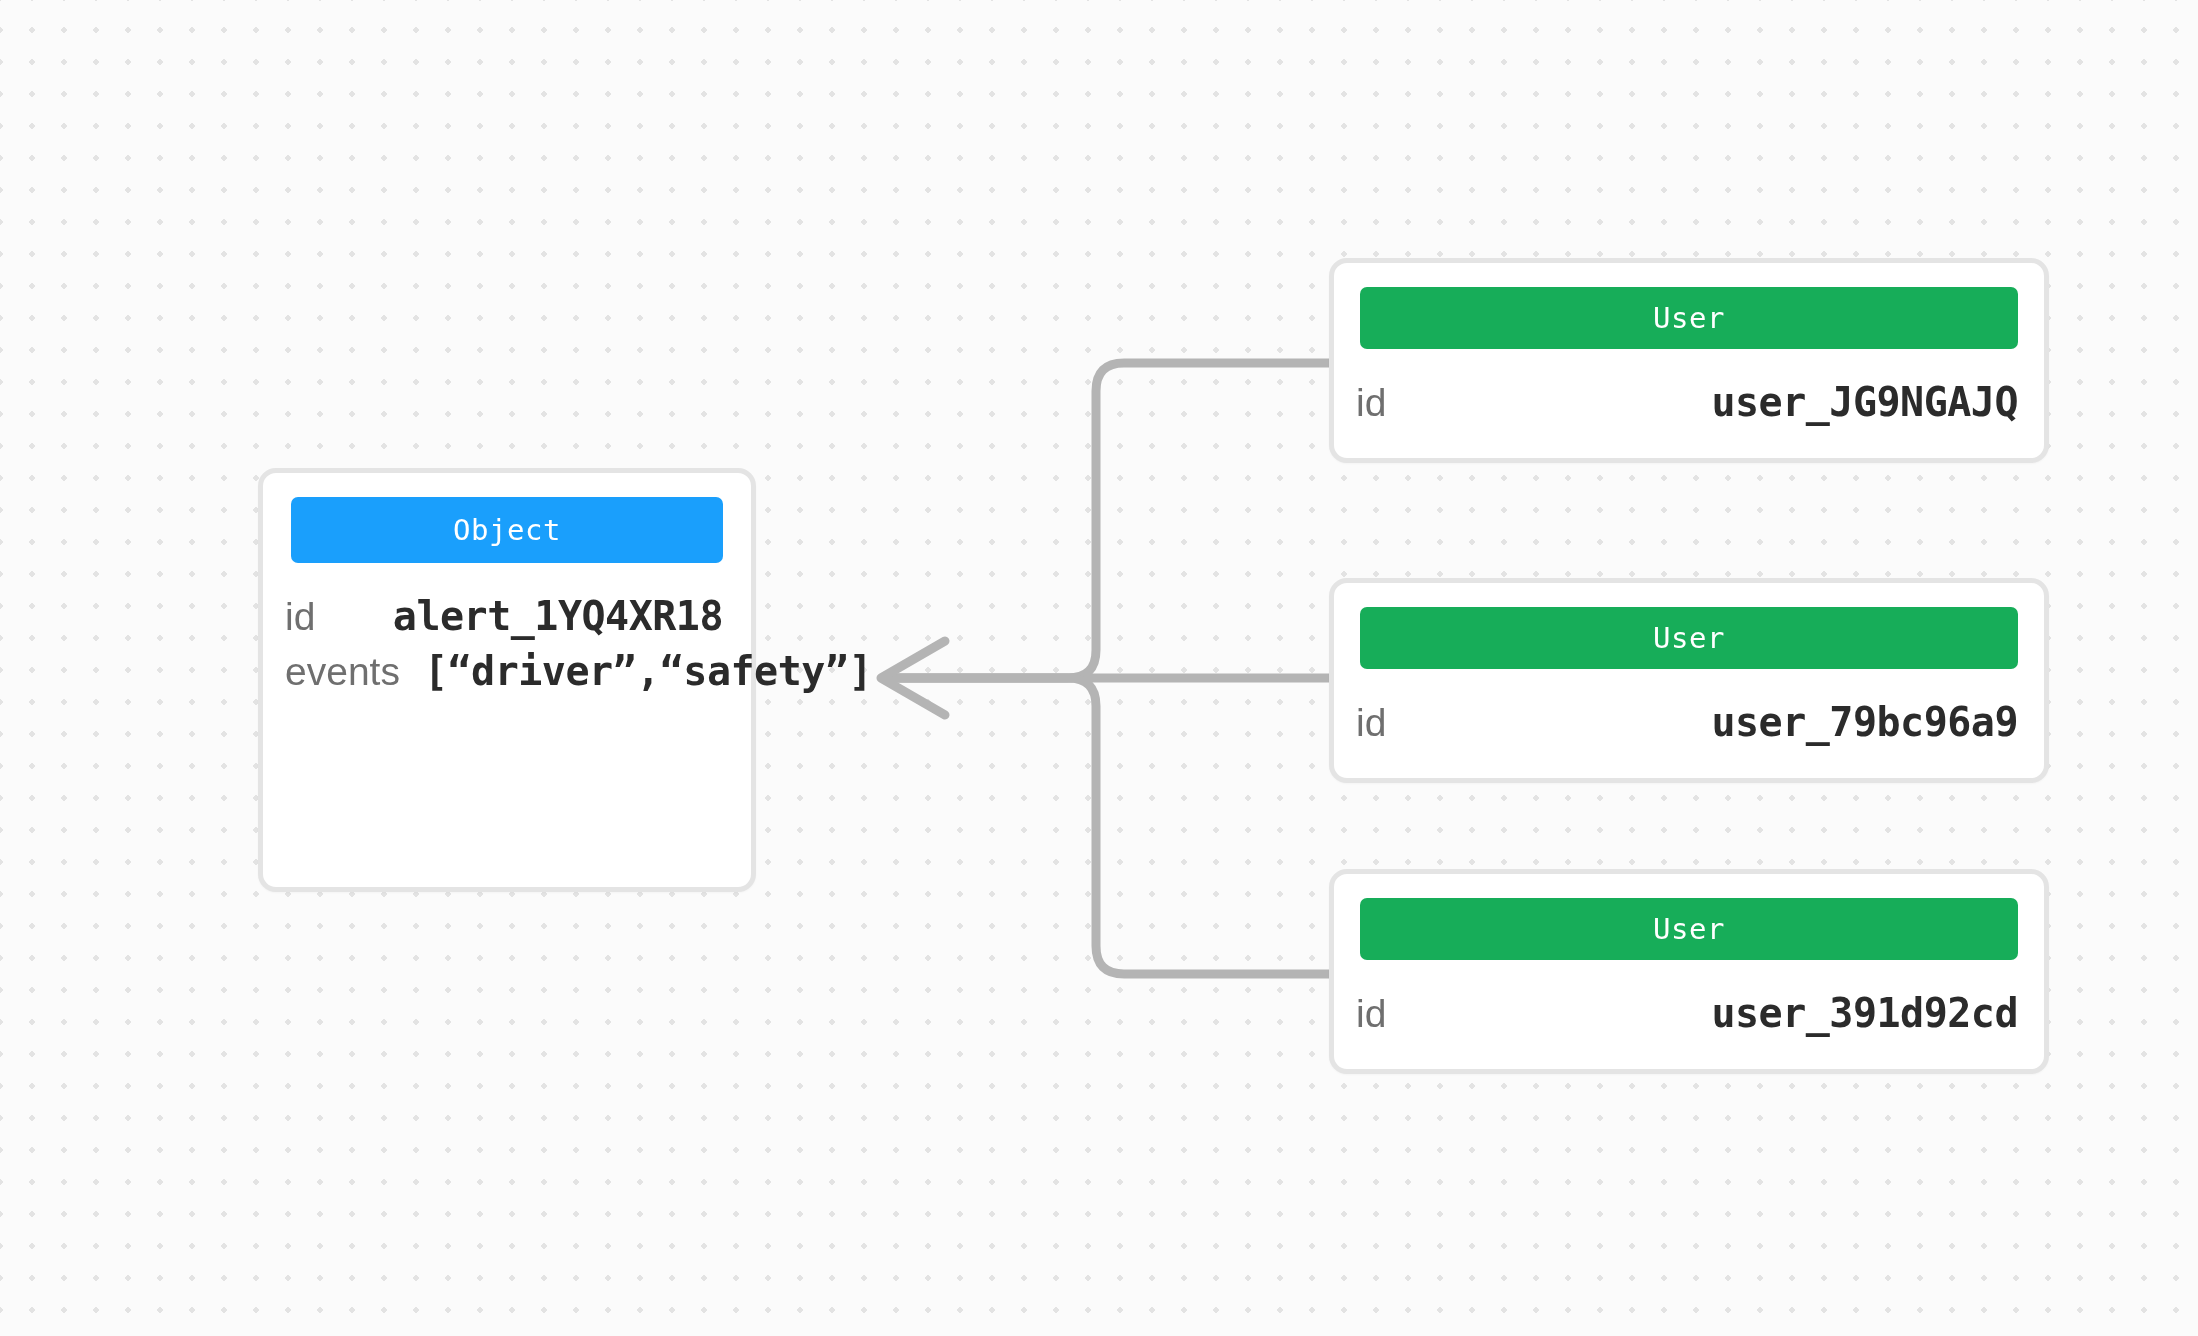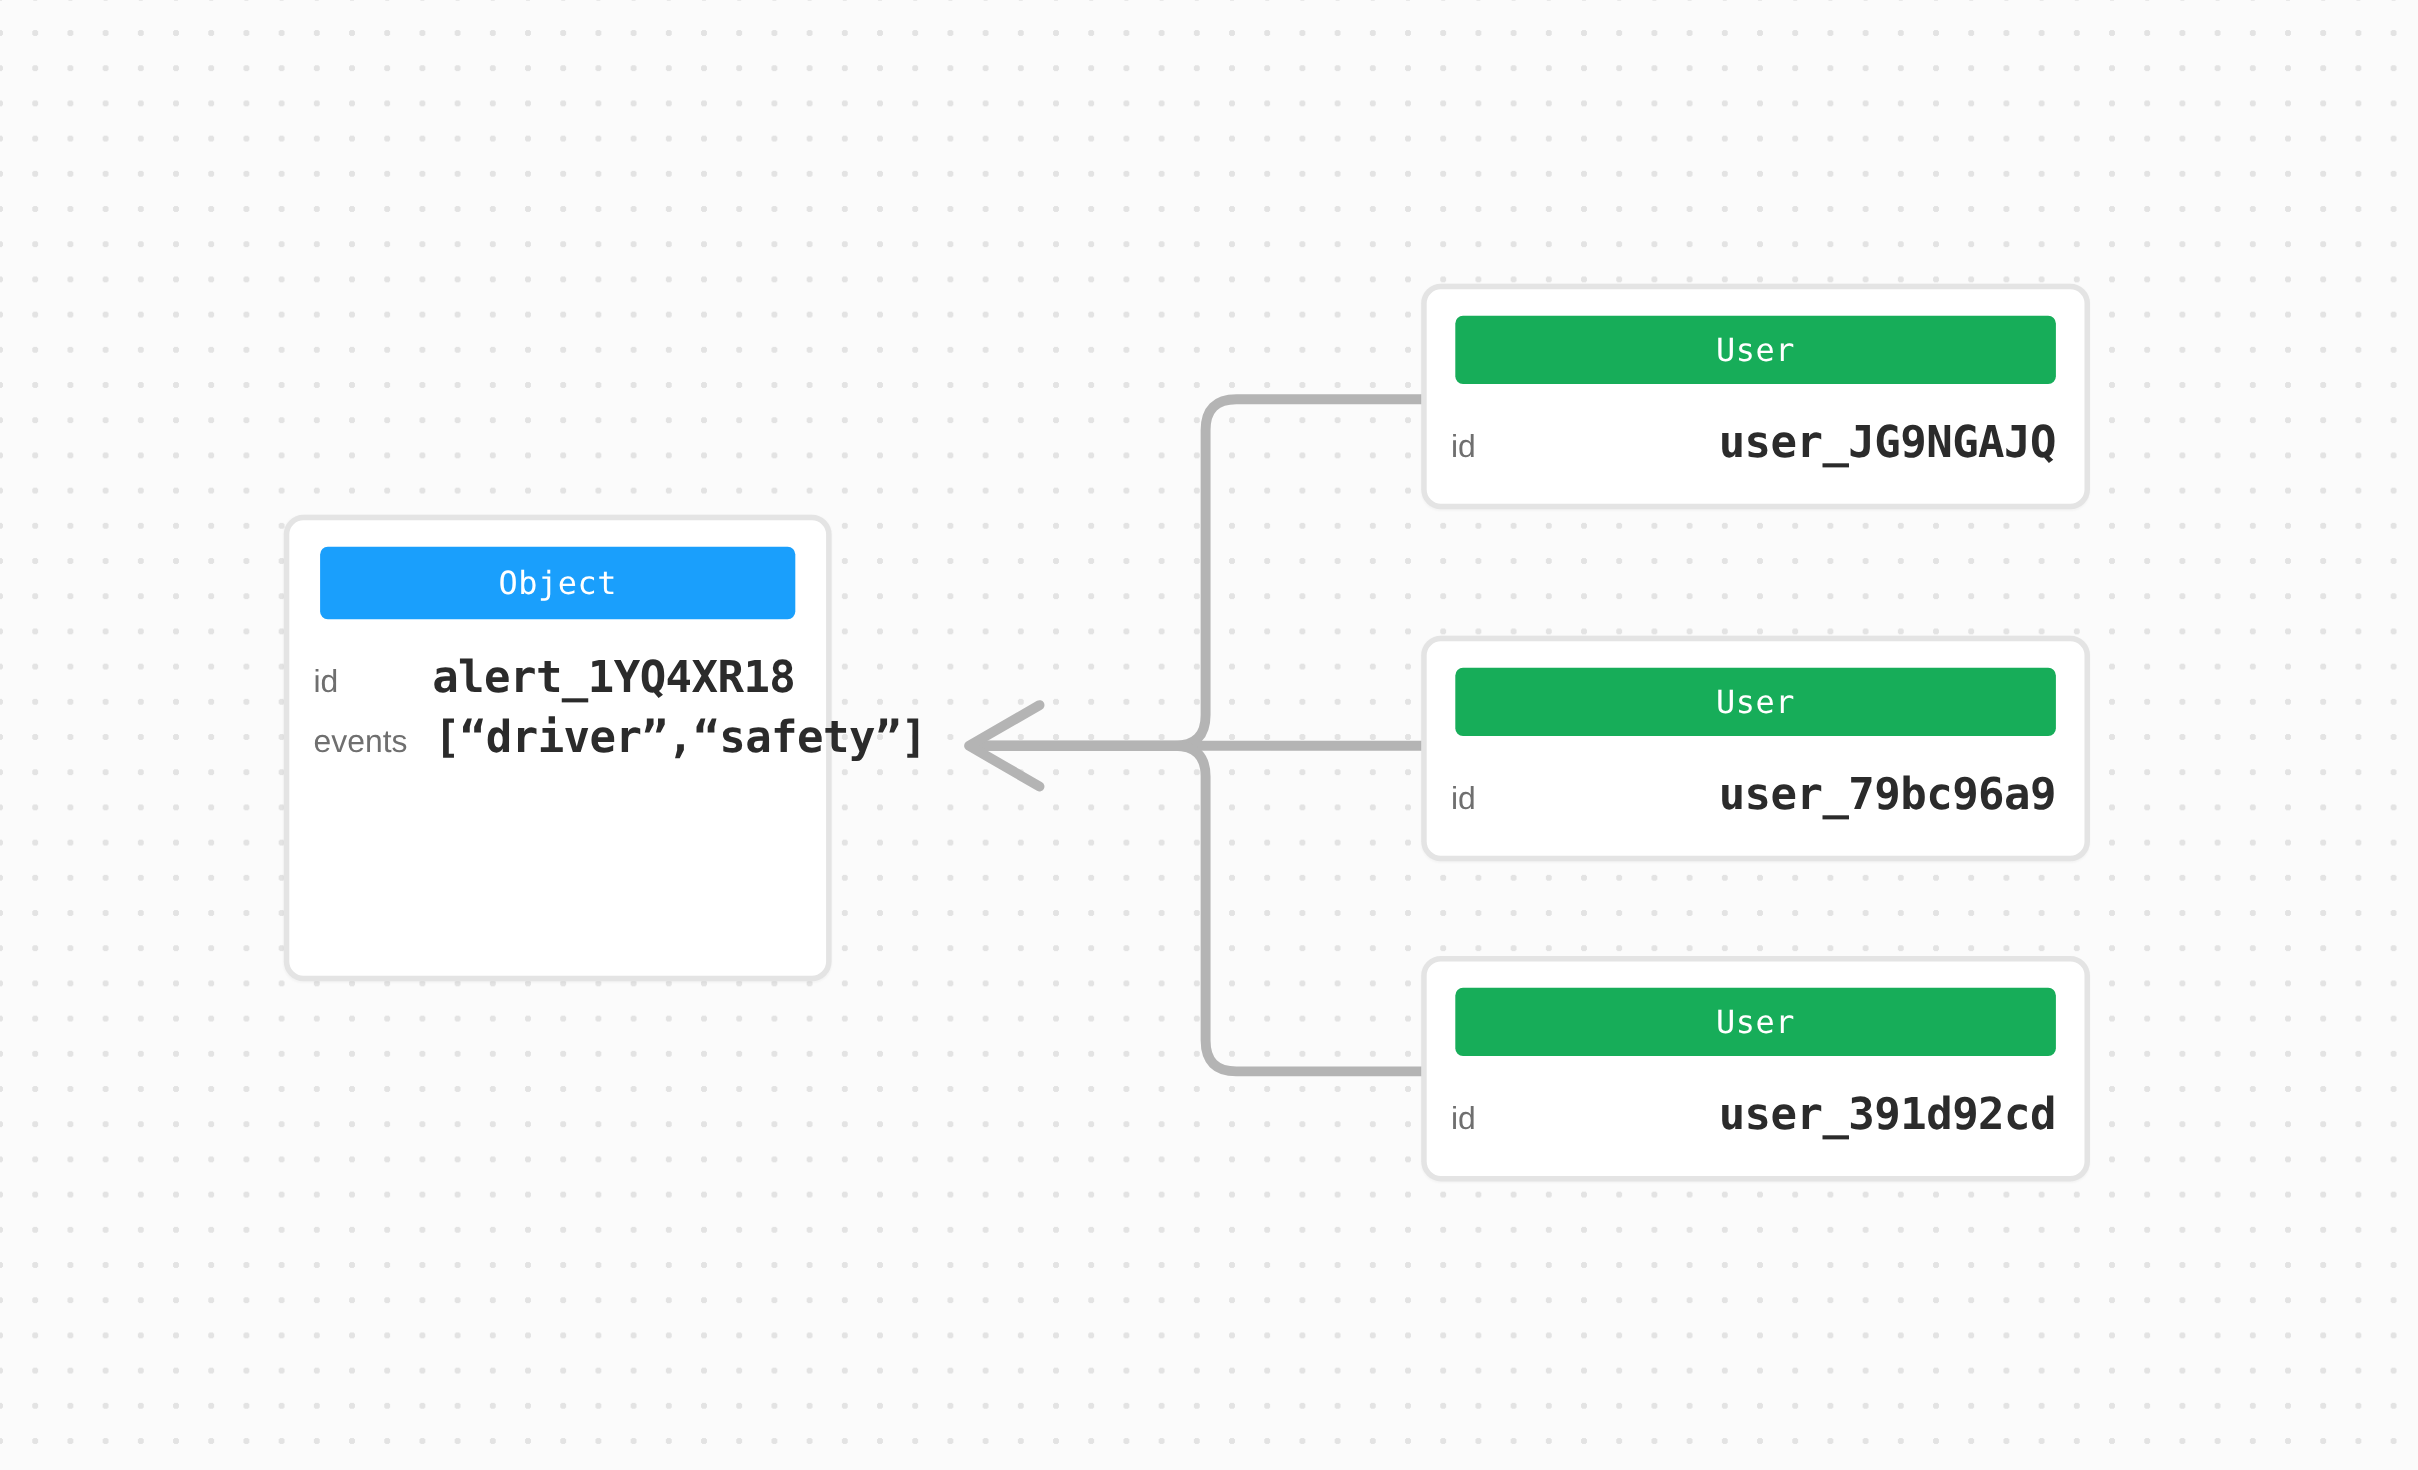--- a/index.html
+++ b/index.html
@@ -63,21 +63,21 @@
   .row {
     display: flex;
     align-items: baseline;
     justify-content: space-between;
     white-space: nowrap;
   }
 
   .row-key {
     font-family: "Liberation Sans", sans-serif;
     color: #6f6f6f;
-    font-size: 29px;
+    font-size: 39px;
     padding-right: 24px;
   }
 
   .row-val {
     font-family: "DejaVu Sans Mono", monospace;
     font-weight: bold;
     color: #2b2b2b;
     font-size: 40px;
     letter-spacing: -0.5px;
   }
@@ -99,22 +99,22 @@
   }
   #node-object .group-primary {
     margin-bottom: 38px;
   }
   #node-object .group-secondary .row {
     margin-bottom: 9px;
   }
 
   
   .node-user {
-    left: 1292px;
-    width: 608px;
+    left: 1329px;
+    width: 720px;
     height: 205px;
   }
   .node-user .node-header {
     background: #17ad59;
     margin: 24px 26px 0 26px;
     height: 62px;
   }
   .node-user .node-body {
     padding: 30px 26px 0 22px;
   }

